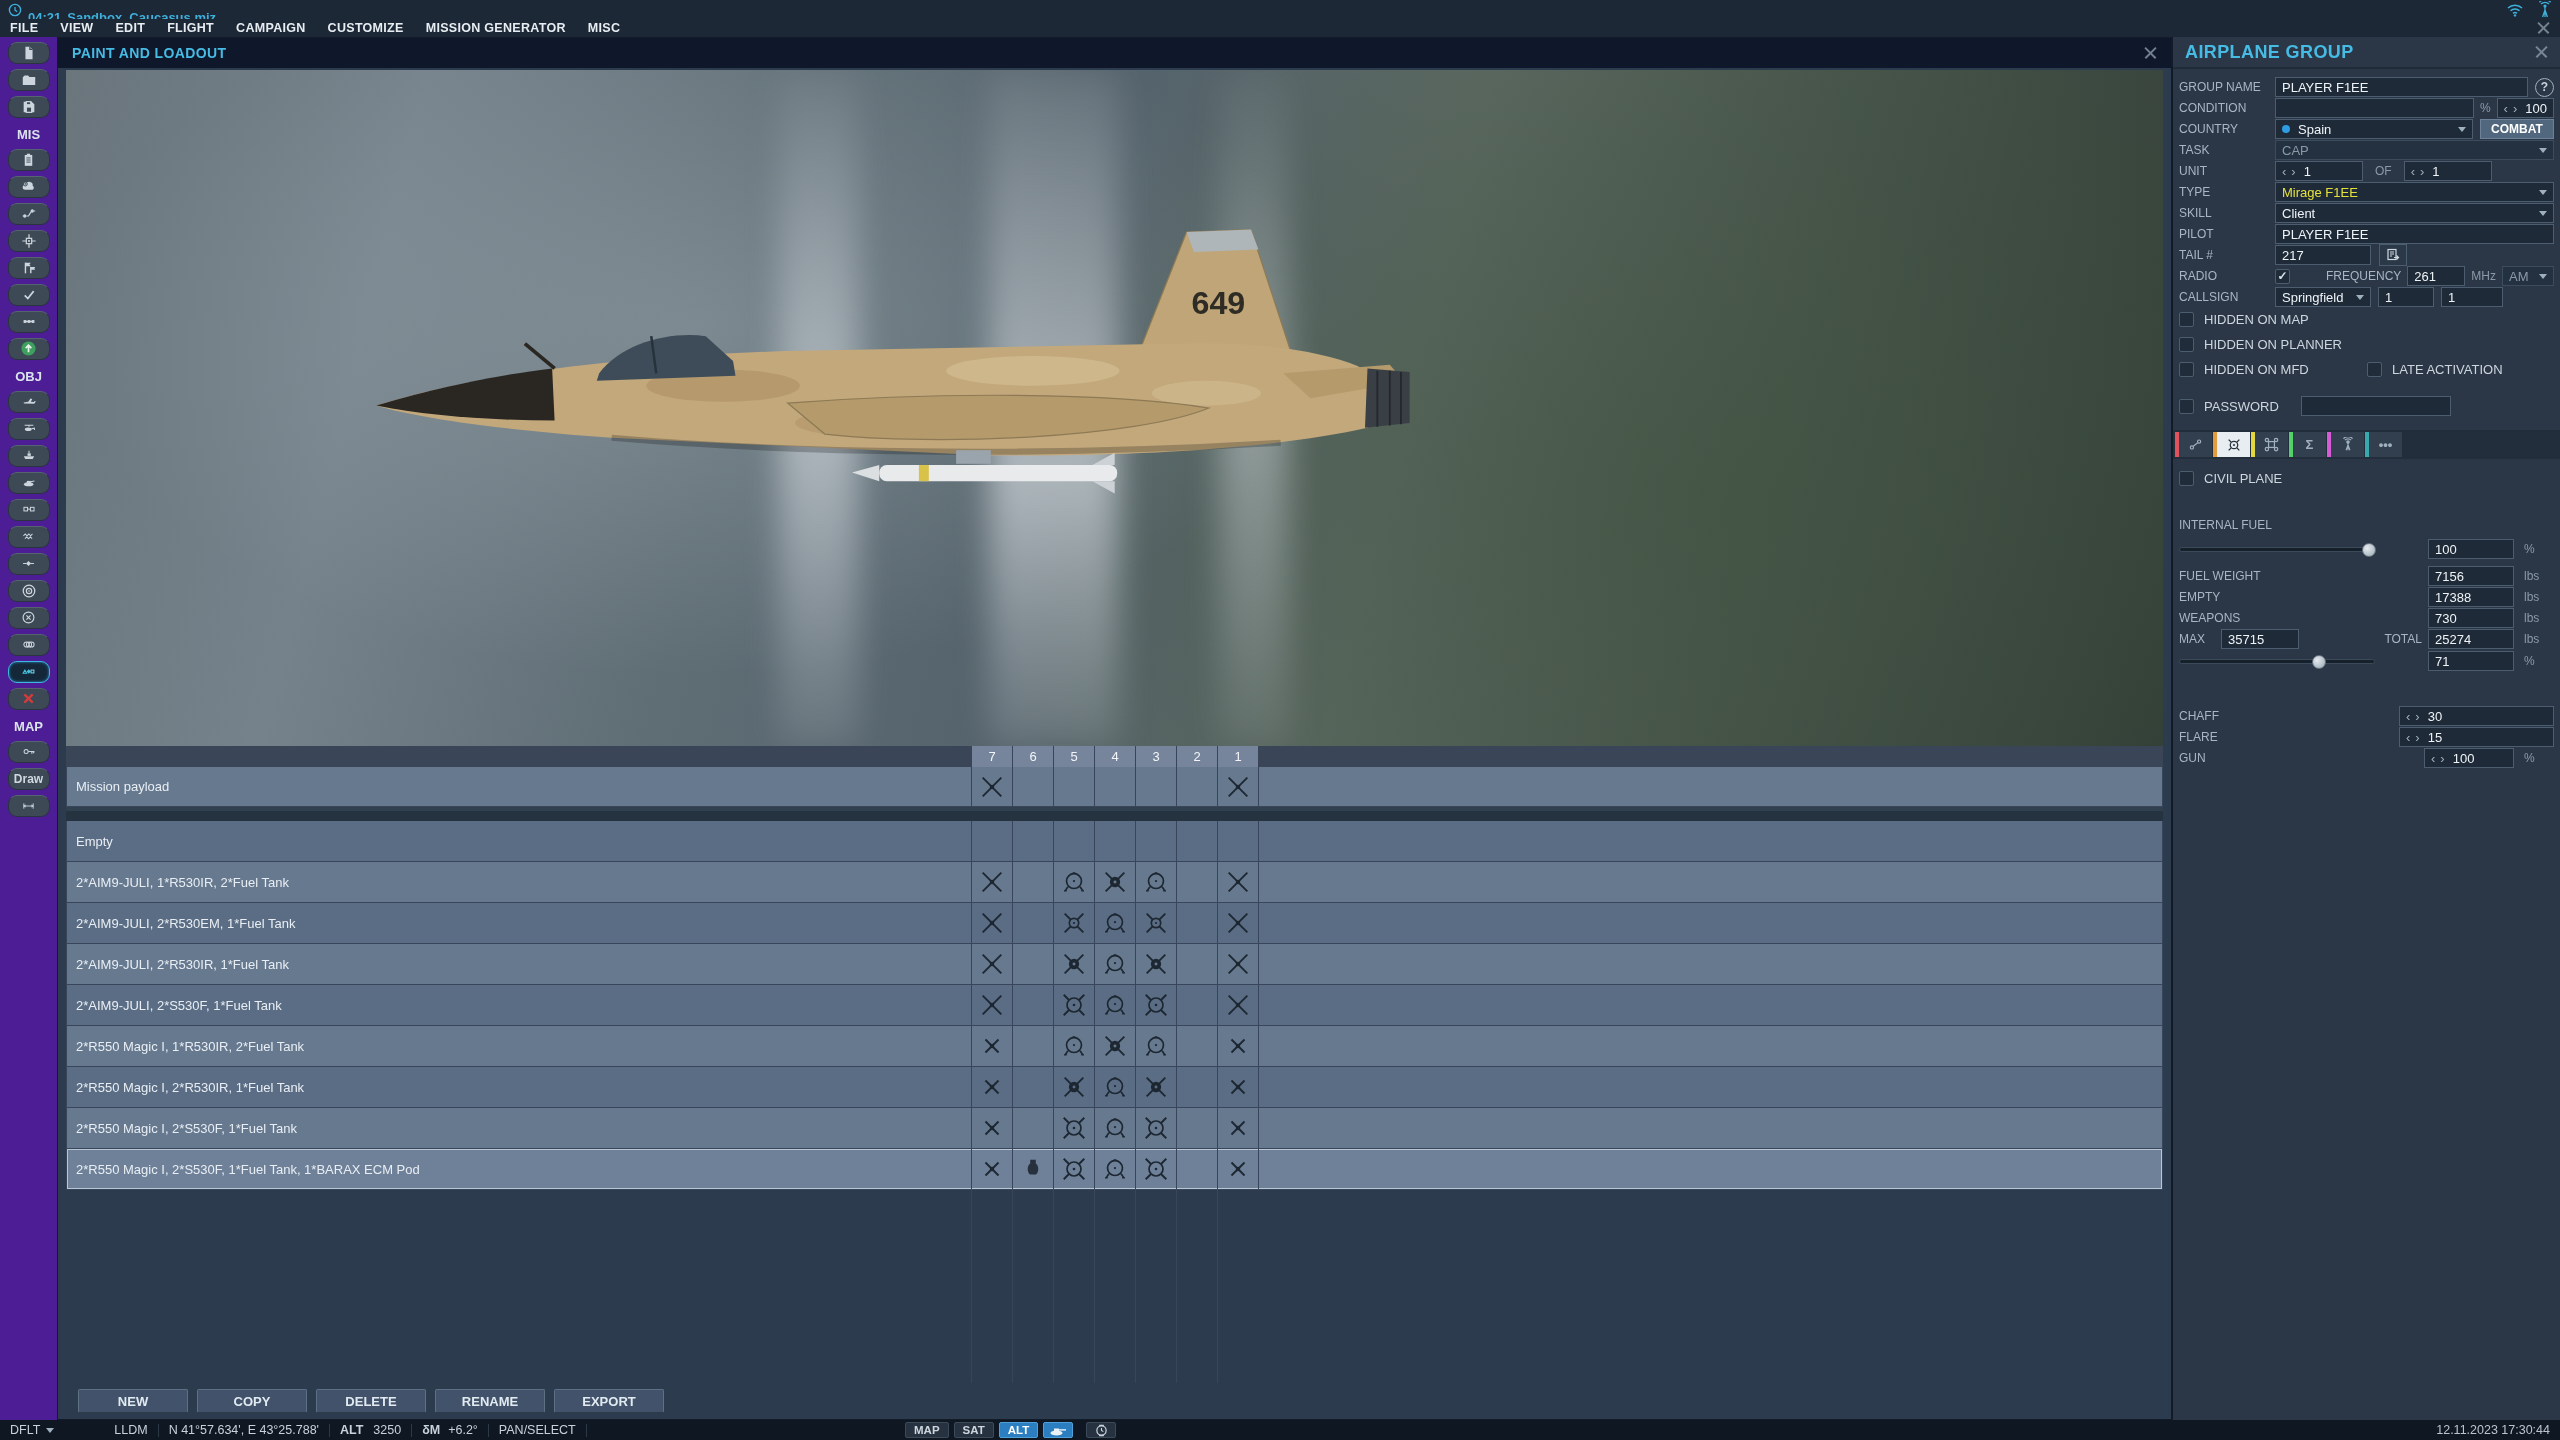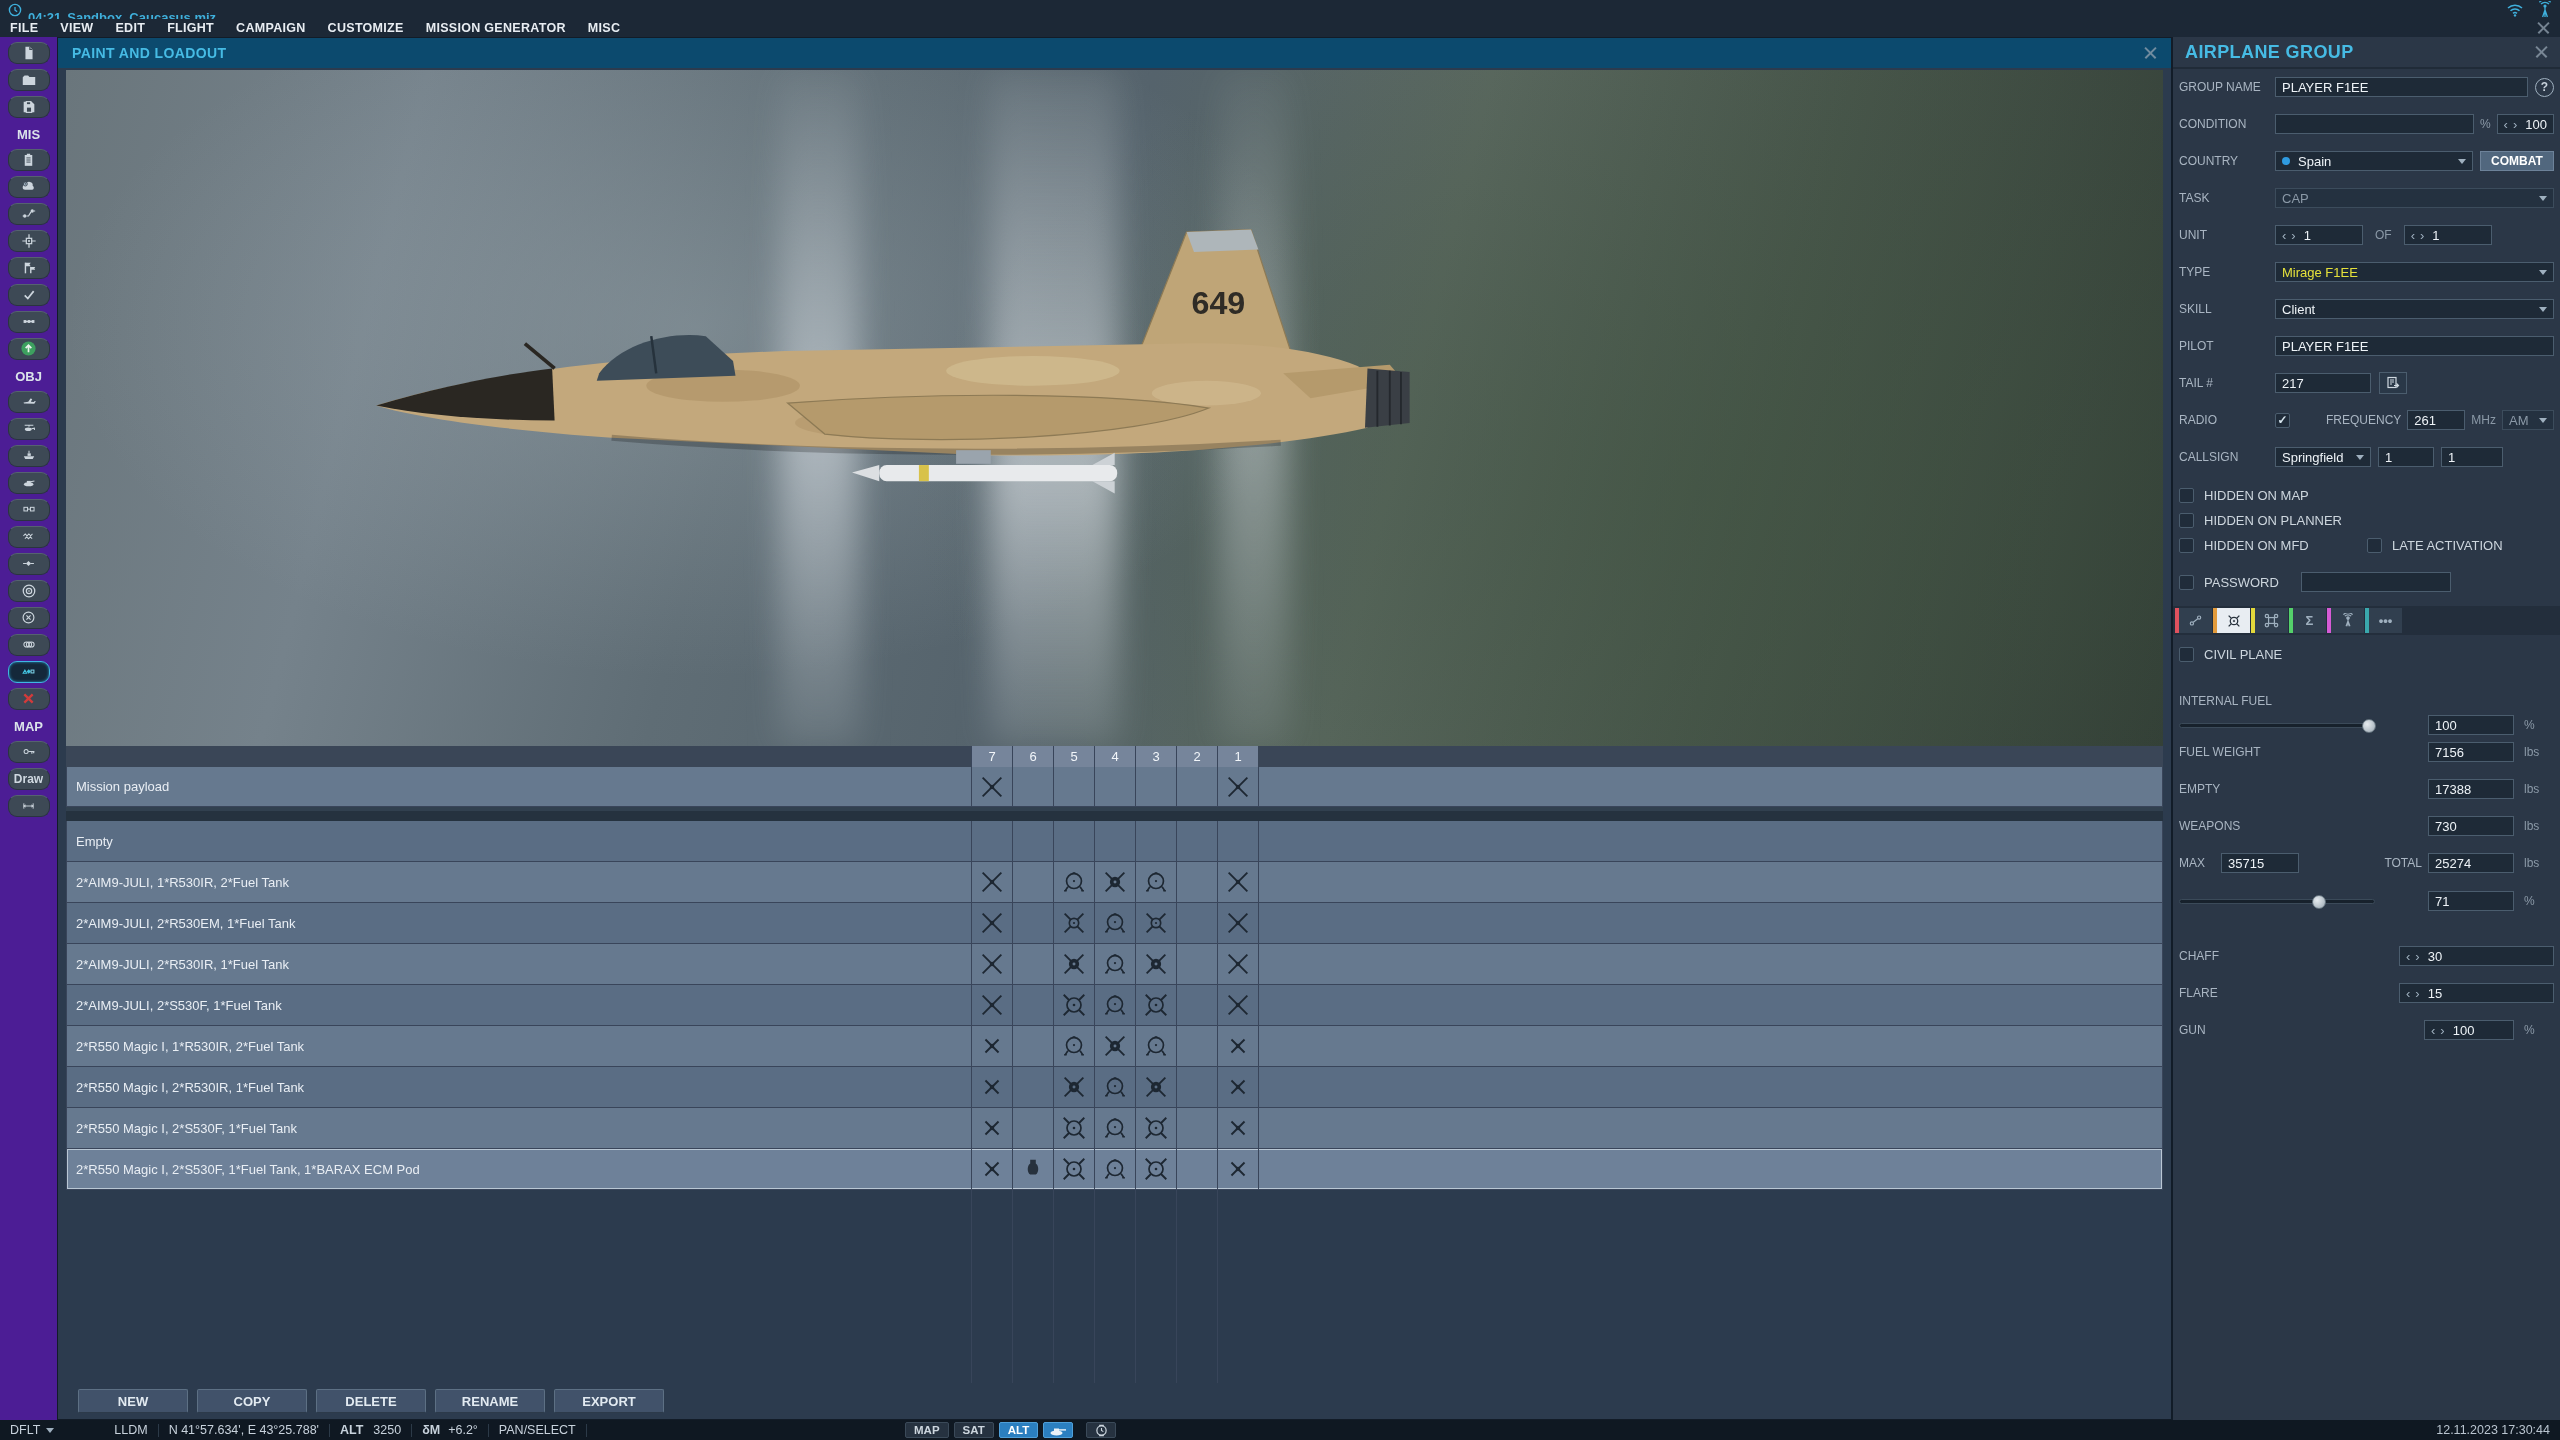--- a/index.html
+++ b/index.html
@@ -28,21 +28,21 @@
   .sb-label { color:#dbe3ea; font-weight:bold; font-size:13px; margin:7px 0 4px; }
   .sb-btn { width:42px; height:22px; background:#3d4955; border:1px solid #2a3440; border-top-color:#55626f;
             border-radius:9px; margin:2.5px 0; display:flex; align-items:center; justify-content:center; cursor:pointer; }
   .sb-btn svg { display:block; }
   .sb-btn.selected { background:#14283a; border-color:#3fb6e4; box-shadow:0 0 3px #2c95c2 inset; }
   .sb-btn .drawtxt { color:#cfd8e0; font-size:12px; font-weight:bold; }
 
   
   .main { position:absolute; top:37px; left:57px; right:388px; bottom:20px; background:#2c3b4e;
           border:1px solid #121c28; display:flex; flex-direction:column; }
-  .panel-header { height:30px; background:#0c4a6e; display:flex; align-items:center; padding:0 14px; flex:0 0 auto; }
+  .panel-header { height:30px; background:#0f172a; display:flex; align-items:center; padding:0 14px; flex:0 0 auto; }
   .panel-title { color:#46bbe4; font-weight:bold; font-size:14px; letter-spacing:.4px; }
   .ph-spacer { flex:1; }
 
   .viewport { position:relative; flex:0 0 676px; margin:2px 8px 0 8px; overflow:hidden;
      background:
        radial-gradient(900px 500px at 30% 38%, rgba(168,180,186,.38), transparent 70%),
        radial-gradient(1100px 700px at 78% 62%, rgba(64,84,64,.5), transparent 72%),
        linear-gradient(104deg,#6a767c 0%,#75828b 16%,#5f6d75 33%,#55636c 48%,#5a685f 63%,#47554a 79%,#323e36 100%);
   }
   .beam { position:absolute; top:0; bottom:0; filter:blur(16px); }
@@ -90,21 +90,21 @@
   .action-row { flex:0 0 36px; display:flex; align-items:center; padding:0 12px; }
   .act-btn { width:110px; height:24px; margin-right:9px; background:#41526a; border:1px solid #5d7084;
              border-bottom-color:#2c3a4a; border-radius:2px; color:#e2eaf1; font-weight:bold; font-size:13px;
              display:flex; align-items:center; justify-content:center; cursor:pointer; }
 
   
   .rpanel { position:absolute; top:37px; right:0; width:388px; bottom:20px; background:#2b3747;
             border-left:1px solid #121c28; display:flex; flex-direction:column; padding:0 6px; overflow:hidden; }
   .rp-header { height:32px; display:flex; align-items:center; border-bottom:2px solid #202b38; margin:0 -6px 8px; padding:0 12px; }
   .rp-title { color:#46bbe4; font-weight:bold; font-size:18px; letter-spacing:.4px; }
-  .gp-row { display:flex; align-items:center; height:20px; margin-bottom:17px; flex:0 0 auto; }
+  .gp-row { display:flex; align-items:center; height:20px; margin-bottom:1px; flex:0 0 auto; }
   .gp-label { width:96px; color:#a9b5c2; font-size:12px; flex:0 0 auto; }
   .inp { height:20px; background:#1e2a37; border:1px solid #4b5d6e; color:#eef3f7; font-size:13px;
          display:flex; align-items:center; padding:0 6px; }
   .inp.grow { flex:1; }
   .sel { cursor:pointer; } .sel .sel-spacer { flex:1; } .sel .chevron { margin-left:4px; } .dim-box { background:#243140; border-color:#3c4c5c; color:#8b99a7; }
   .unit-txt { color:#8b99a7; font-size:12px; margin:0 6px; }
   .spin { height:20px; background:#1e2a37; border:1px solid #4b5d6e; display:flex; align-items:center;
           color:#eef3f7; font-size:13px; padding:0 6px; }
   .sp-l,.sp-r { color:#9fb0bf; font-size:13px; cursor:pointer; }
   .sp-l::before { content:"‹"; } .sp-r::before { content:"›"; }

